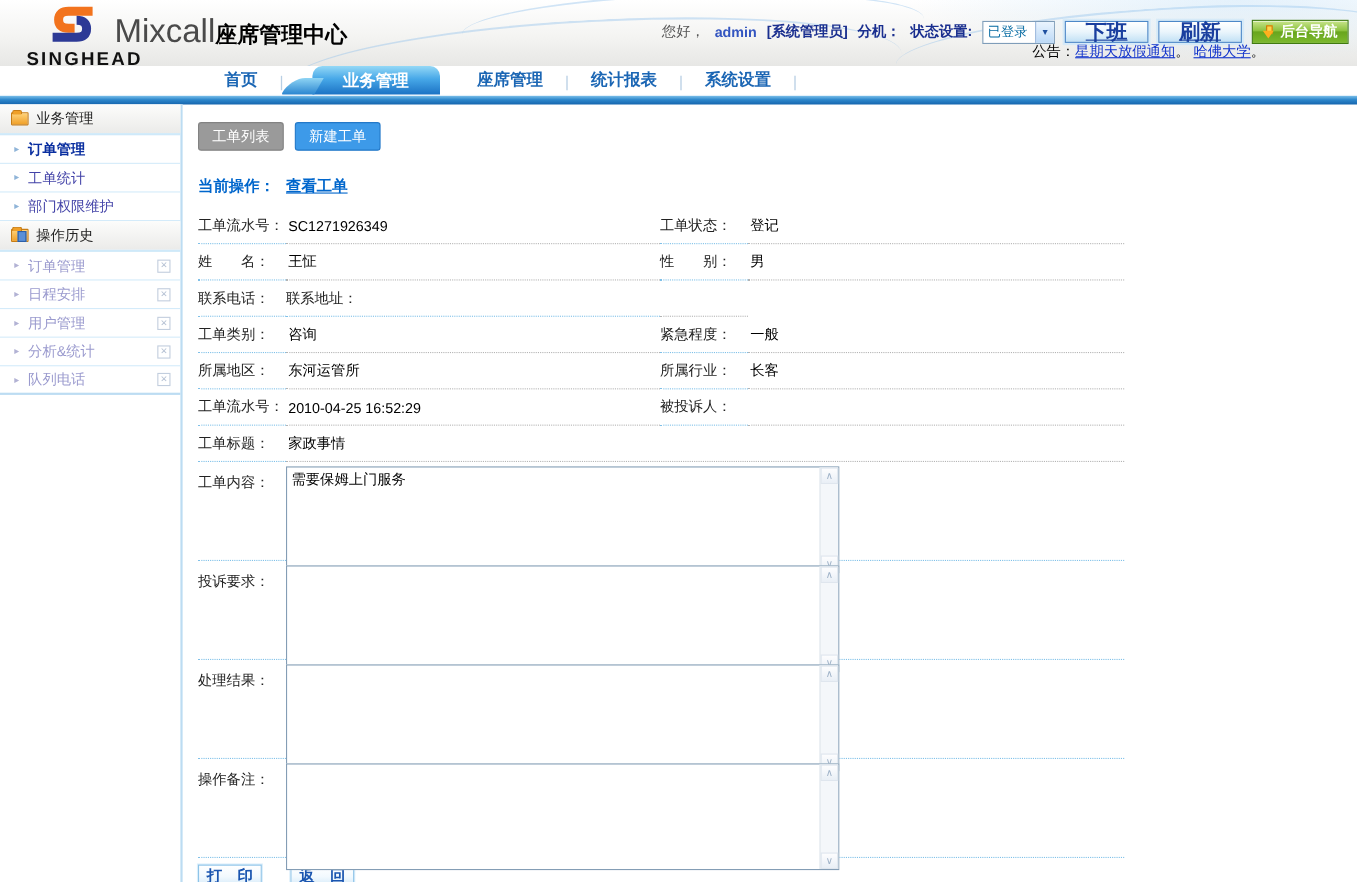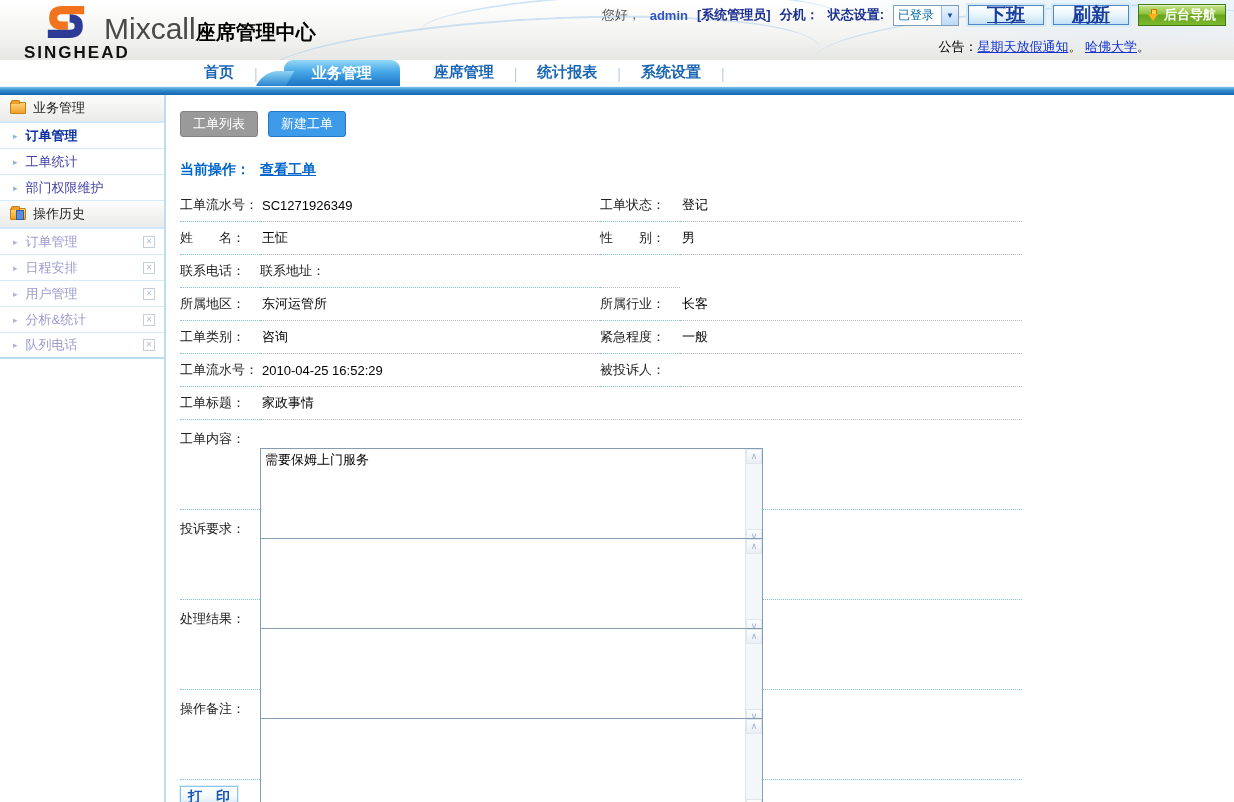--- a/index.html
+++ b/index.html
@@ -16,21 +16,21 @@
   .header::after { content:""; position:absolute; right:0; top:0; width:430px; height:60px;
     background:radial-gradient(ellipse at 75% 0%, rgba(165,210,245,.30), transparent 65%); pointer-events:none; }
 
   .logo { position:absolute; left:24px; top:2px; width:84px; text-align:center; }
   .logo-name { font-size:17px; font-weight:bold; letter-spacing:2px; color:#111; margin-top:-3px; }
 
   .title { position:absolute; left:104px; top:12px; display:flex; align-items:baseline; }
   .brand { font-size:30px; color:#4a4a4a; }
   .brand-suffix { font-size:20px; font-weight:bold; color:#000; }
 
-  .user-row { position:absolute; top:4px; right:8px; display:flex; align-items:center; gap:9px; font-size:13px; z-index:3; }
+  .user-row { position:absolute; top:18px; right:8px; display:flex; align-items:center; gap:9px; font-size:13px; z-index:3; }
   .greeting { color:#555; }
   .username { color:#3355c0; font-weight:bold; }
   .role { color:#1a2f8f; font-weight:bold; }
   .hdr-label { color:#1a2f8f; font-weight:bold; }
   .fake-select { display:flex; align-items:center; width:66px; height:21px; border:1px solid #7f9db9; background:#fff; cursor:default; }
   .fs-text { flex:1; padding-left:4px; font-size:12px; color:#0369a1; }
   .fs-btn { width:17px; height:19px; background:linear-gradient(180deg,#eaf4fe 0%,#bcd9f7 100%); border-left:1px solid #98b6dc; display:flex; align-items:center; justify-content:center; font-size:8px; color:#1f4f9f; }
   .btn-xp { min-width:76px; height:20px; background:linear-gradient(180deg,#ffffff 0%,#eaf5fc 50%,#c2e1f5 100%);
     border:1px solid #4d88c8; box-shadow:0 0 0 2px #d6eaf8; color:#1a3f9f; font-weight:bold; font-size:19px;
     text-decoration:underline; display:flex; align-items:center; justify-content:center; cursor:pointer; }
@@ -82,21 +82,21 @@
   .op-value { margin-left:10px; text-decoration:underline; cursor:pointer; }
 
   .form { width:842px; margin-top:10px; font-size:13px; color:#000; }
   .frow { display:grid; grid-template-columns:80px 340px 80px 342px; height:33px; }
   .lcell { display:flex; align-items:center; border-bottom:1px dotted #7fc0e8; color:#222; }
   .vcell { display:flex; align-items:center; border-bottom:1px dotted #b4b4b4; padding-left:2px; }
   .frow-title { display:grid; grid-template-columns:80px 762px; height:33px; }
 
   .tarow { display:grid; grid-template-columns:80px 1fr; padding:4px 0 5px 0; border-bottom:1px dotted #7fc0e8; height:90px; }
   .ta-label { padding-top:6px; color:#222; }
-  .ta-wrap { width:503px; height:97px; position:relative;margin-top:24px; }
+  .ta-wrap { width:503px; height:97px; position:relative; }
   .ta-wrap textarea { width:100%; height:100%; border:1px solid #849db5; padding:2px 22px 2px 4px; font-size:13px;
     font-family:"Liberation Sans","DejaVu Sans",sans-serif; resize:none; outline:none; background:#fff; overflow:hidden; }
   .scrollbar { position:absolute; right:1px; top:1px; bottom:1px; width:17px; background:#f4f7fa; border-left:1px solid #e0e6ec;
     display:flex; flex-direction:column; justify-content:space-between; }
   .sb-btn { height:15px; background:linear-gradient(180deg,#fdfdfe,#e9eff6); border:1px solid #dfe6ee; color:#9fb2c8;
     font-size:9px; line-height:13px; text-align:center; cursor:pointer; }
 
   .actions { margin-top:6px; display:flex; gap:26px; }
   .btn-print { width:58px; height:22px; background:linear-gradient(180deg,#ffffff 0%,#f2f9fe 50%,#cde7f8 100%);
     border:1px solid #8ec4e8; box-shadow:0 0 0 1px #daeefb; color:#1a55b0; font-weight:bold; font-size:14px;
@@ -238,30 +238,30 @@
           <div class="vcell">王怔</div>
           <div class="lcell">性　　别：</div>
           <div class="vcell">男</div>
         </div>
         <div class="frow">
           <div class="lcell">联系电话：</div>
           <div class="lcell">联系地址：</div>
           <div class="vcell"></div>
         </div>
         <div class="frow">
+          <div class="lcell">工单类别：</div>
+          <div class="vcell">咨询</div>
+          <div class="lcell">紧急程度：</div>
+          <div class="vcell">一般</div>
+        </div>
+        <div class="frow">
           <div class="lcell">所属地区：</div>
           <div class="vcell">东河运管所</div>
           <div class="lcell">所属行业：</div>
           <div class="vcell">长客</div>
-        </div>
-        <div class="frow">
-          <div class="lcell">工单类别：</div>
-          <div class="vcell">咨询</div>
-          <div class="lcell">紧急程度：</div>
-          <div class="vcell">一般</div>
         </div>
         <div class="frow">
           <div class="lcell">工单流水号：</div>
           <div class="vcell">2010-04-25 16:52:29</div>
           <div class="lcell">被投诉人：</div>
           <div class="vcell"></div>
         </div>
         <div class="frow-title">
           <div class="lcell">工单标题：</div>
           <div class="vcell">家政事情</div>

